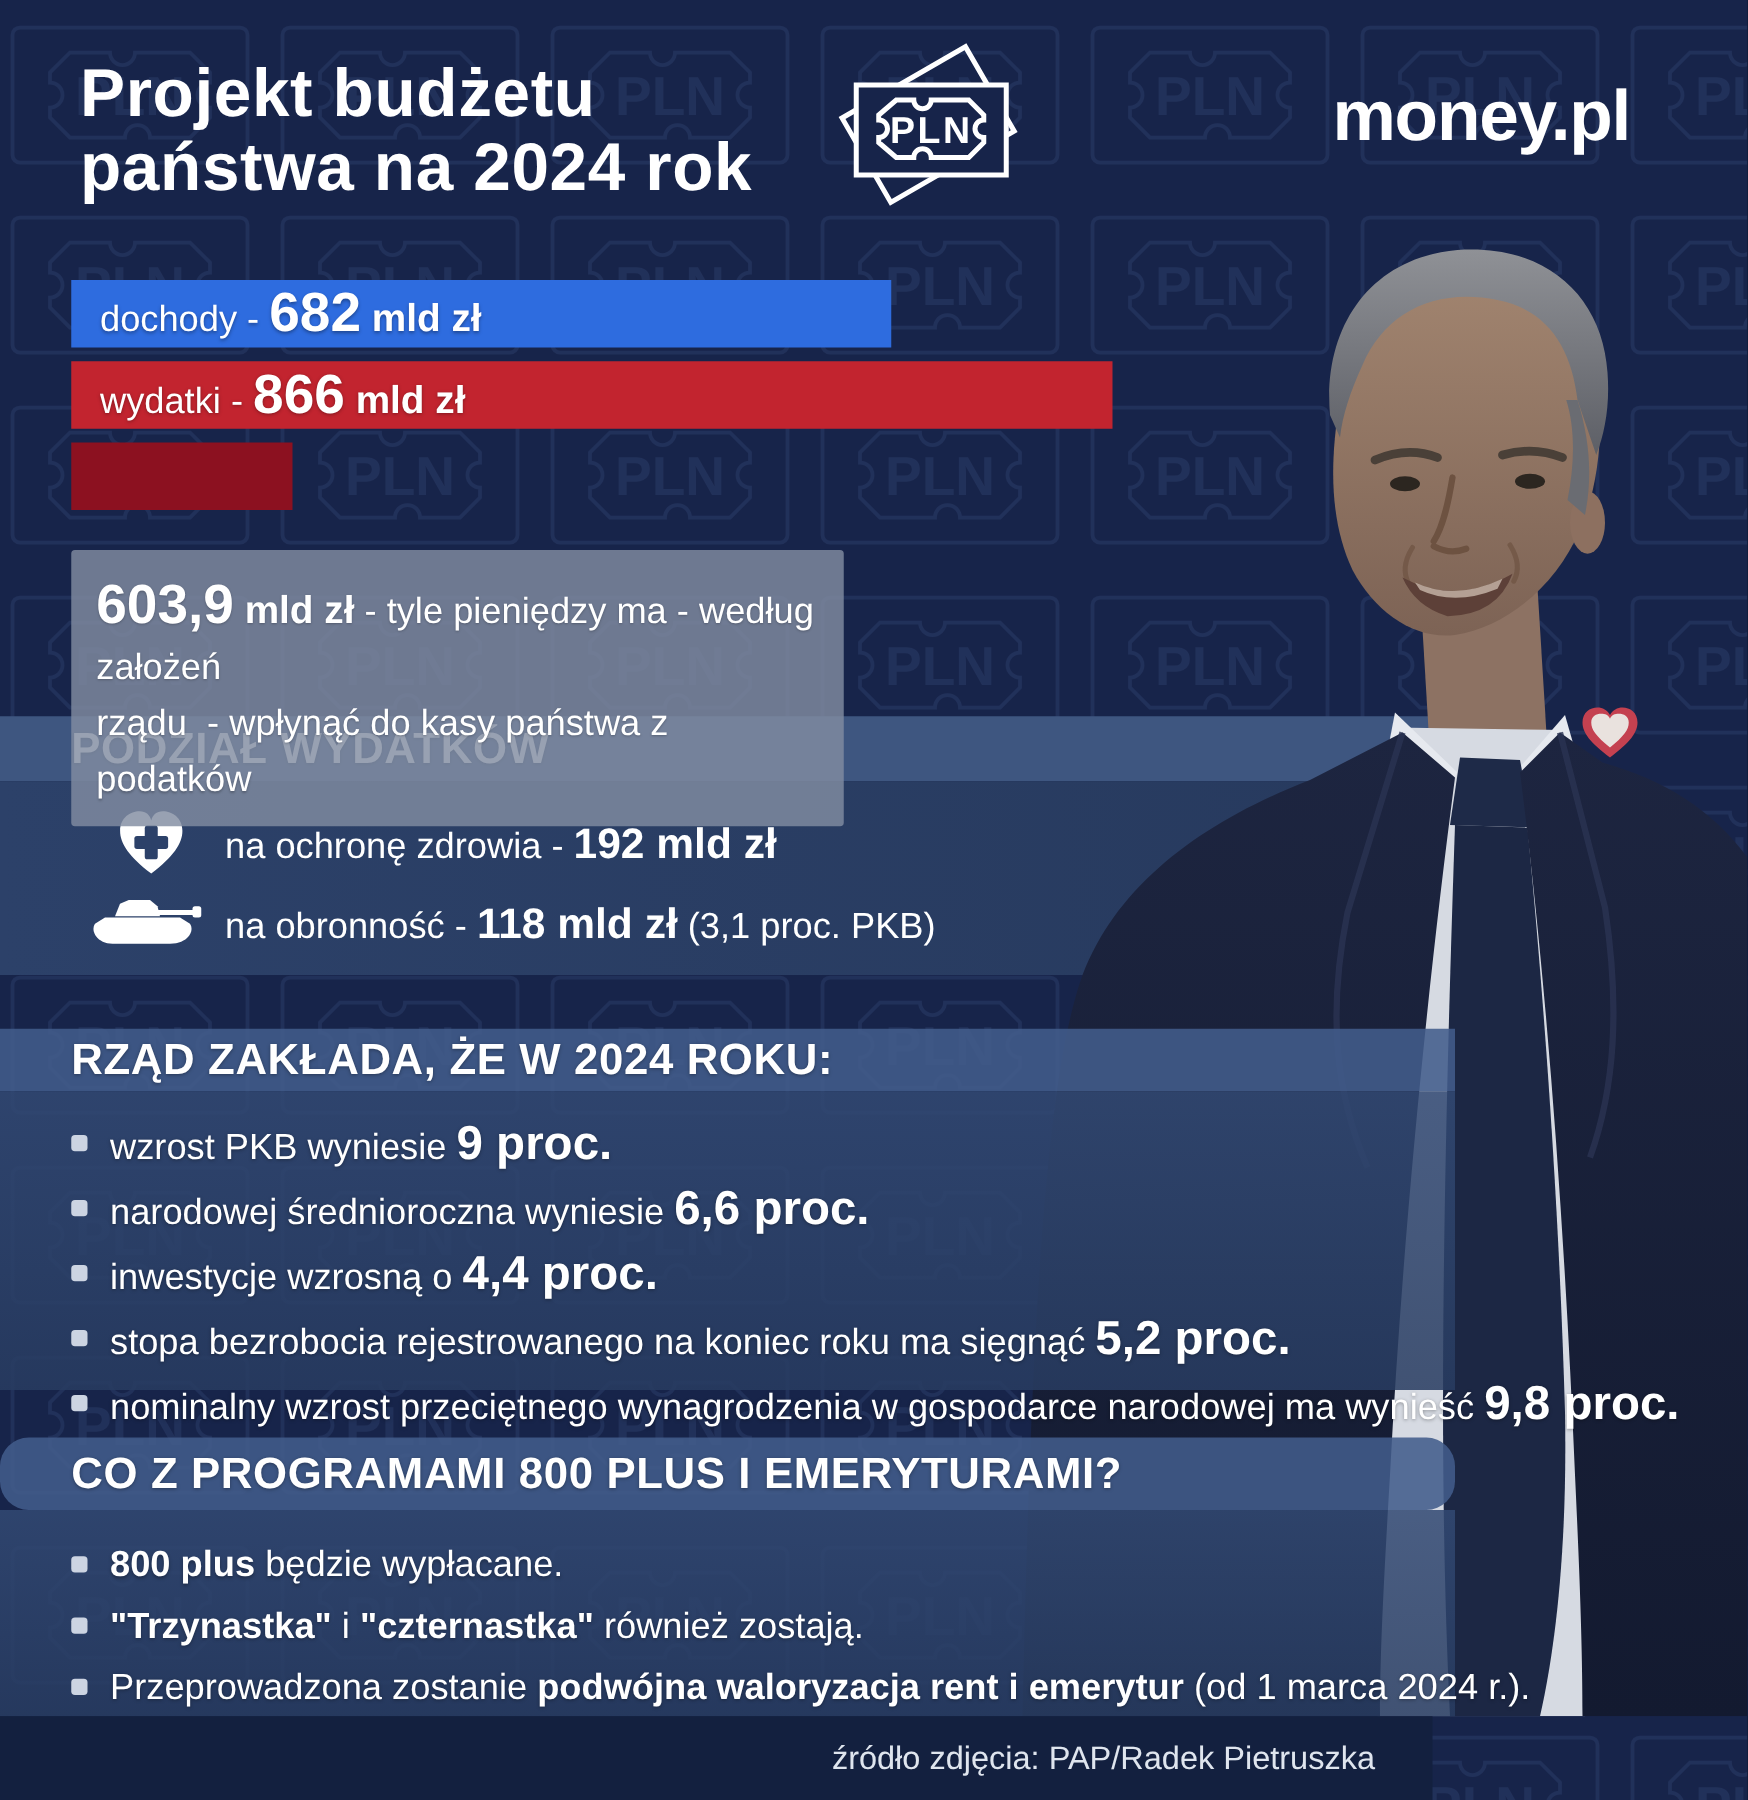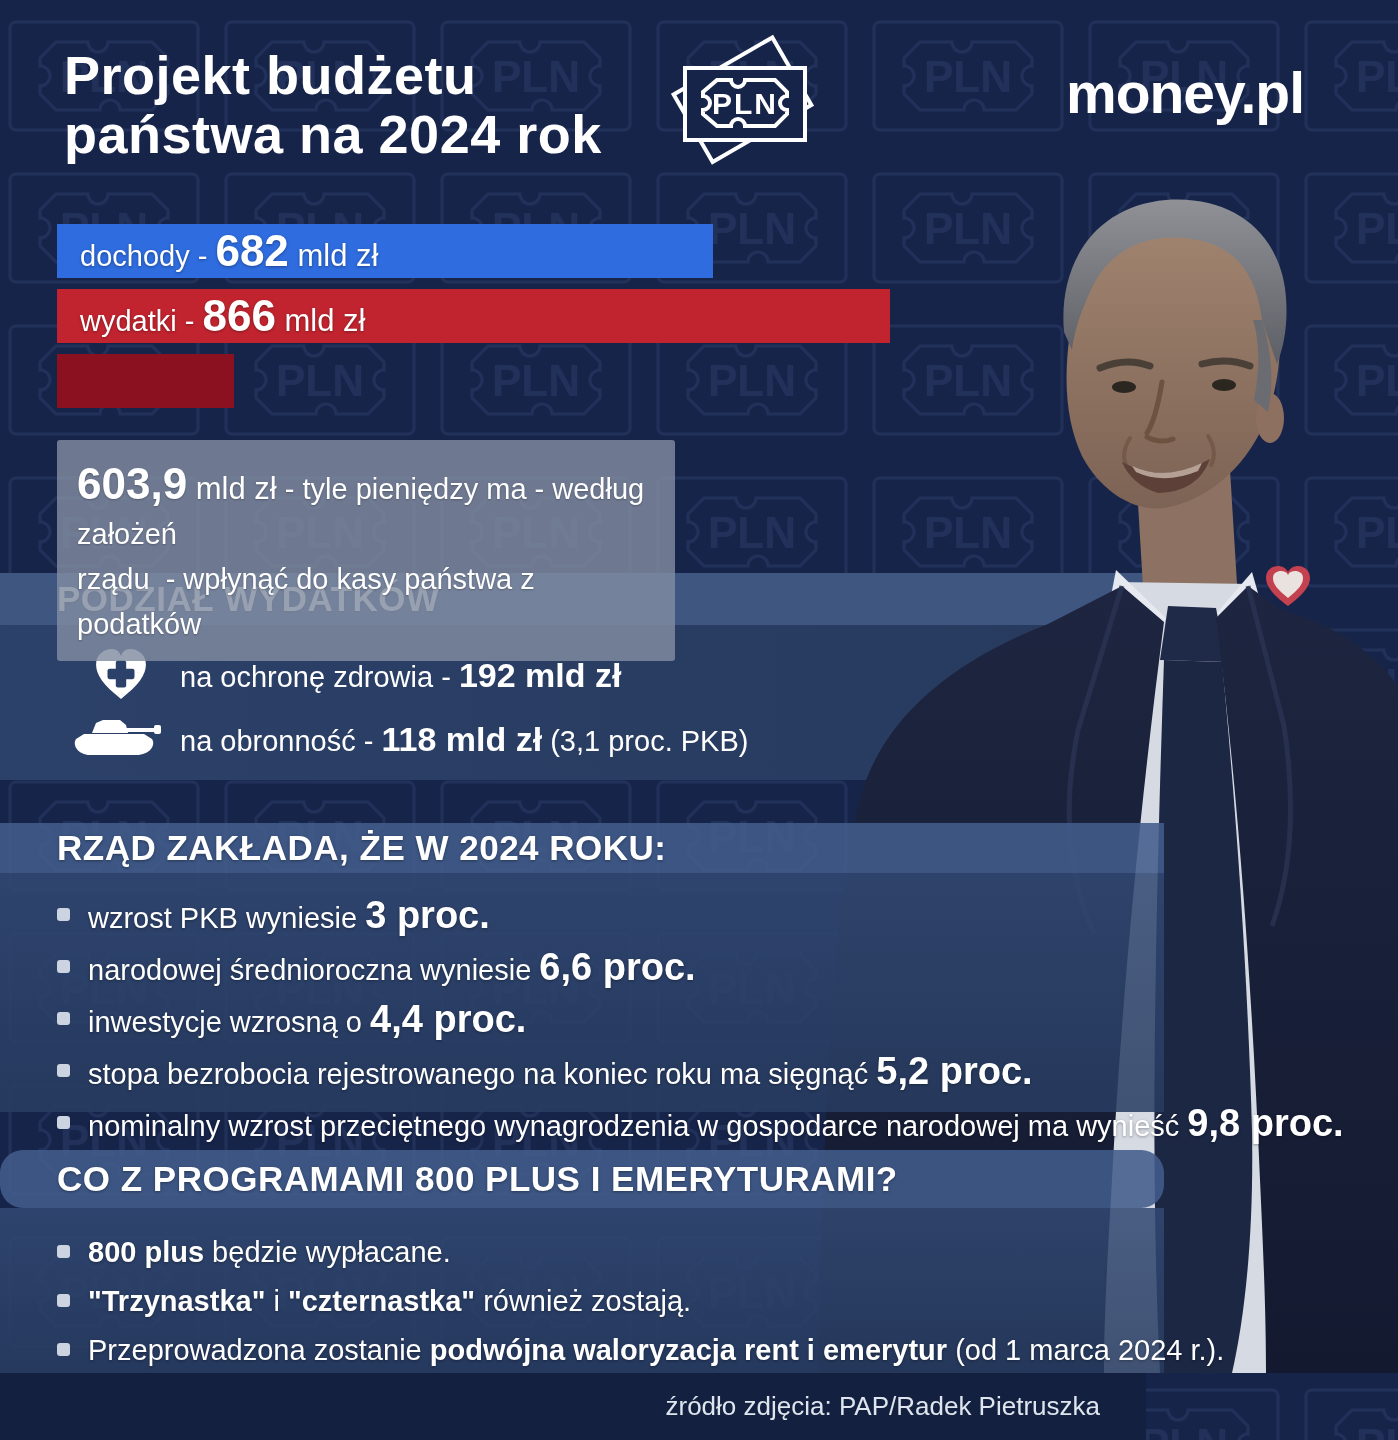--- a/index.html
+++ b/index.html
@@ -16,21 +16,21 @@
 
   
   .bars{position:absolute;left:57px;top:224px;width:833px;z-index:3;}
   .bar-row{position:relative;height:54px;margin-bottom:11px;}
   .bar-fill{position:absolute;left:0;top:0;height:100%;}
   .bar-text{position:absolute;left:23px;top:0;line-height:54px;white-space:nowrap;
             text-shadow:0 1px 3px rgba(0,0,0,.35);}
 
   .seg{font-size:29px;color:#fff;}
   .seg.b{font-weight:700;}
-  .seg.big{font-size:31px;font-weight:400;}
+  .seg.big{font-size:31px;font-weight:700;}
   .seg.mid{font-size:34px;font-weight:700;}
   .seg.num{font-size:38px;font-weight:700;}
   .seg.huge{font-size:44px;font-weight:700;}
 
   
   .note{position:absolute;left:57px;top:440px;width:580px;z-index:3;
         background:rgba(129,140,161,.82);border-radius:3px;padding:24px 18px 12px 20px;}
   .note .line{line-height:40px;white-space:pre-wrap;text-shadow:0 1px 2px rgba(0,0,0,.25);}
 
   
@@ -195,21 +195,21 @@
   <div class="note">
     <div class="line"><span class="seg b huge">603,9</span><span class="seg b big"> mld zł</span><span class="seg"> - tyle pieniędzy ma - według założeń</span></div>
     <div class="line"><span class="seg">rządu  - wpłynąć do kasy państwa z podatków</span></div>
   </div>
 
   <div class="band" id="rzad-band">
     <h2>RZĄD ZAKŁADA, ŻE W 2024 ROKU:</h2>
   </div>
   <div class="panel" id="rzad-panel">
     <ul class="blist">
-      <li><span class="blt"></span><span><span class="seg">wzrost PKB wyniesie </span><span class="seg b num">3 proc.</span></span></li>
+      <li><span class="blt"></span><span><span class="seg">wzrost PKB wyniesie </span><span class="seg b num">9 proc.</span></span></li>
       <li><span class="blt"></span><span><span class="seg">narodowej średnioroczna wyniesie </span><span class="seg b num">6,6 proc.</span></span></li>
       <li><span class="blt"></span><span><span class="seg">inwestycje wzrosną o </span><span class="seg b num">4,4 proc.</span></span></li>
       <li><span class="blt"></span><span><span class="seg">stopa bezrobocia rejestrowanego na koniec roku ma sięgnąć </span><span class="seg b num">5,2 proc.</span></span></li>
       <li><span class="blt"></span><span><span class="seg">nominalny wzrost przeciętnego wynagrodzenia w gospodarce narodowej ma wynieść </span><span class="seg b num">9,8 proc.</span></span></li>
     </ul>
   </div>
 
   <div class="band" id="coz-band">
     <h2>CO Z PROGRAMAMI 800 PLUS I EMERYTURAMI?</h2>
   </div>

